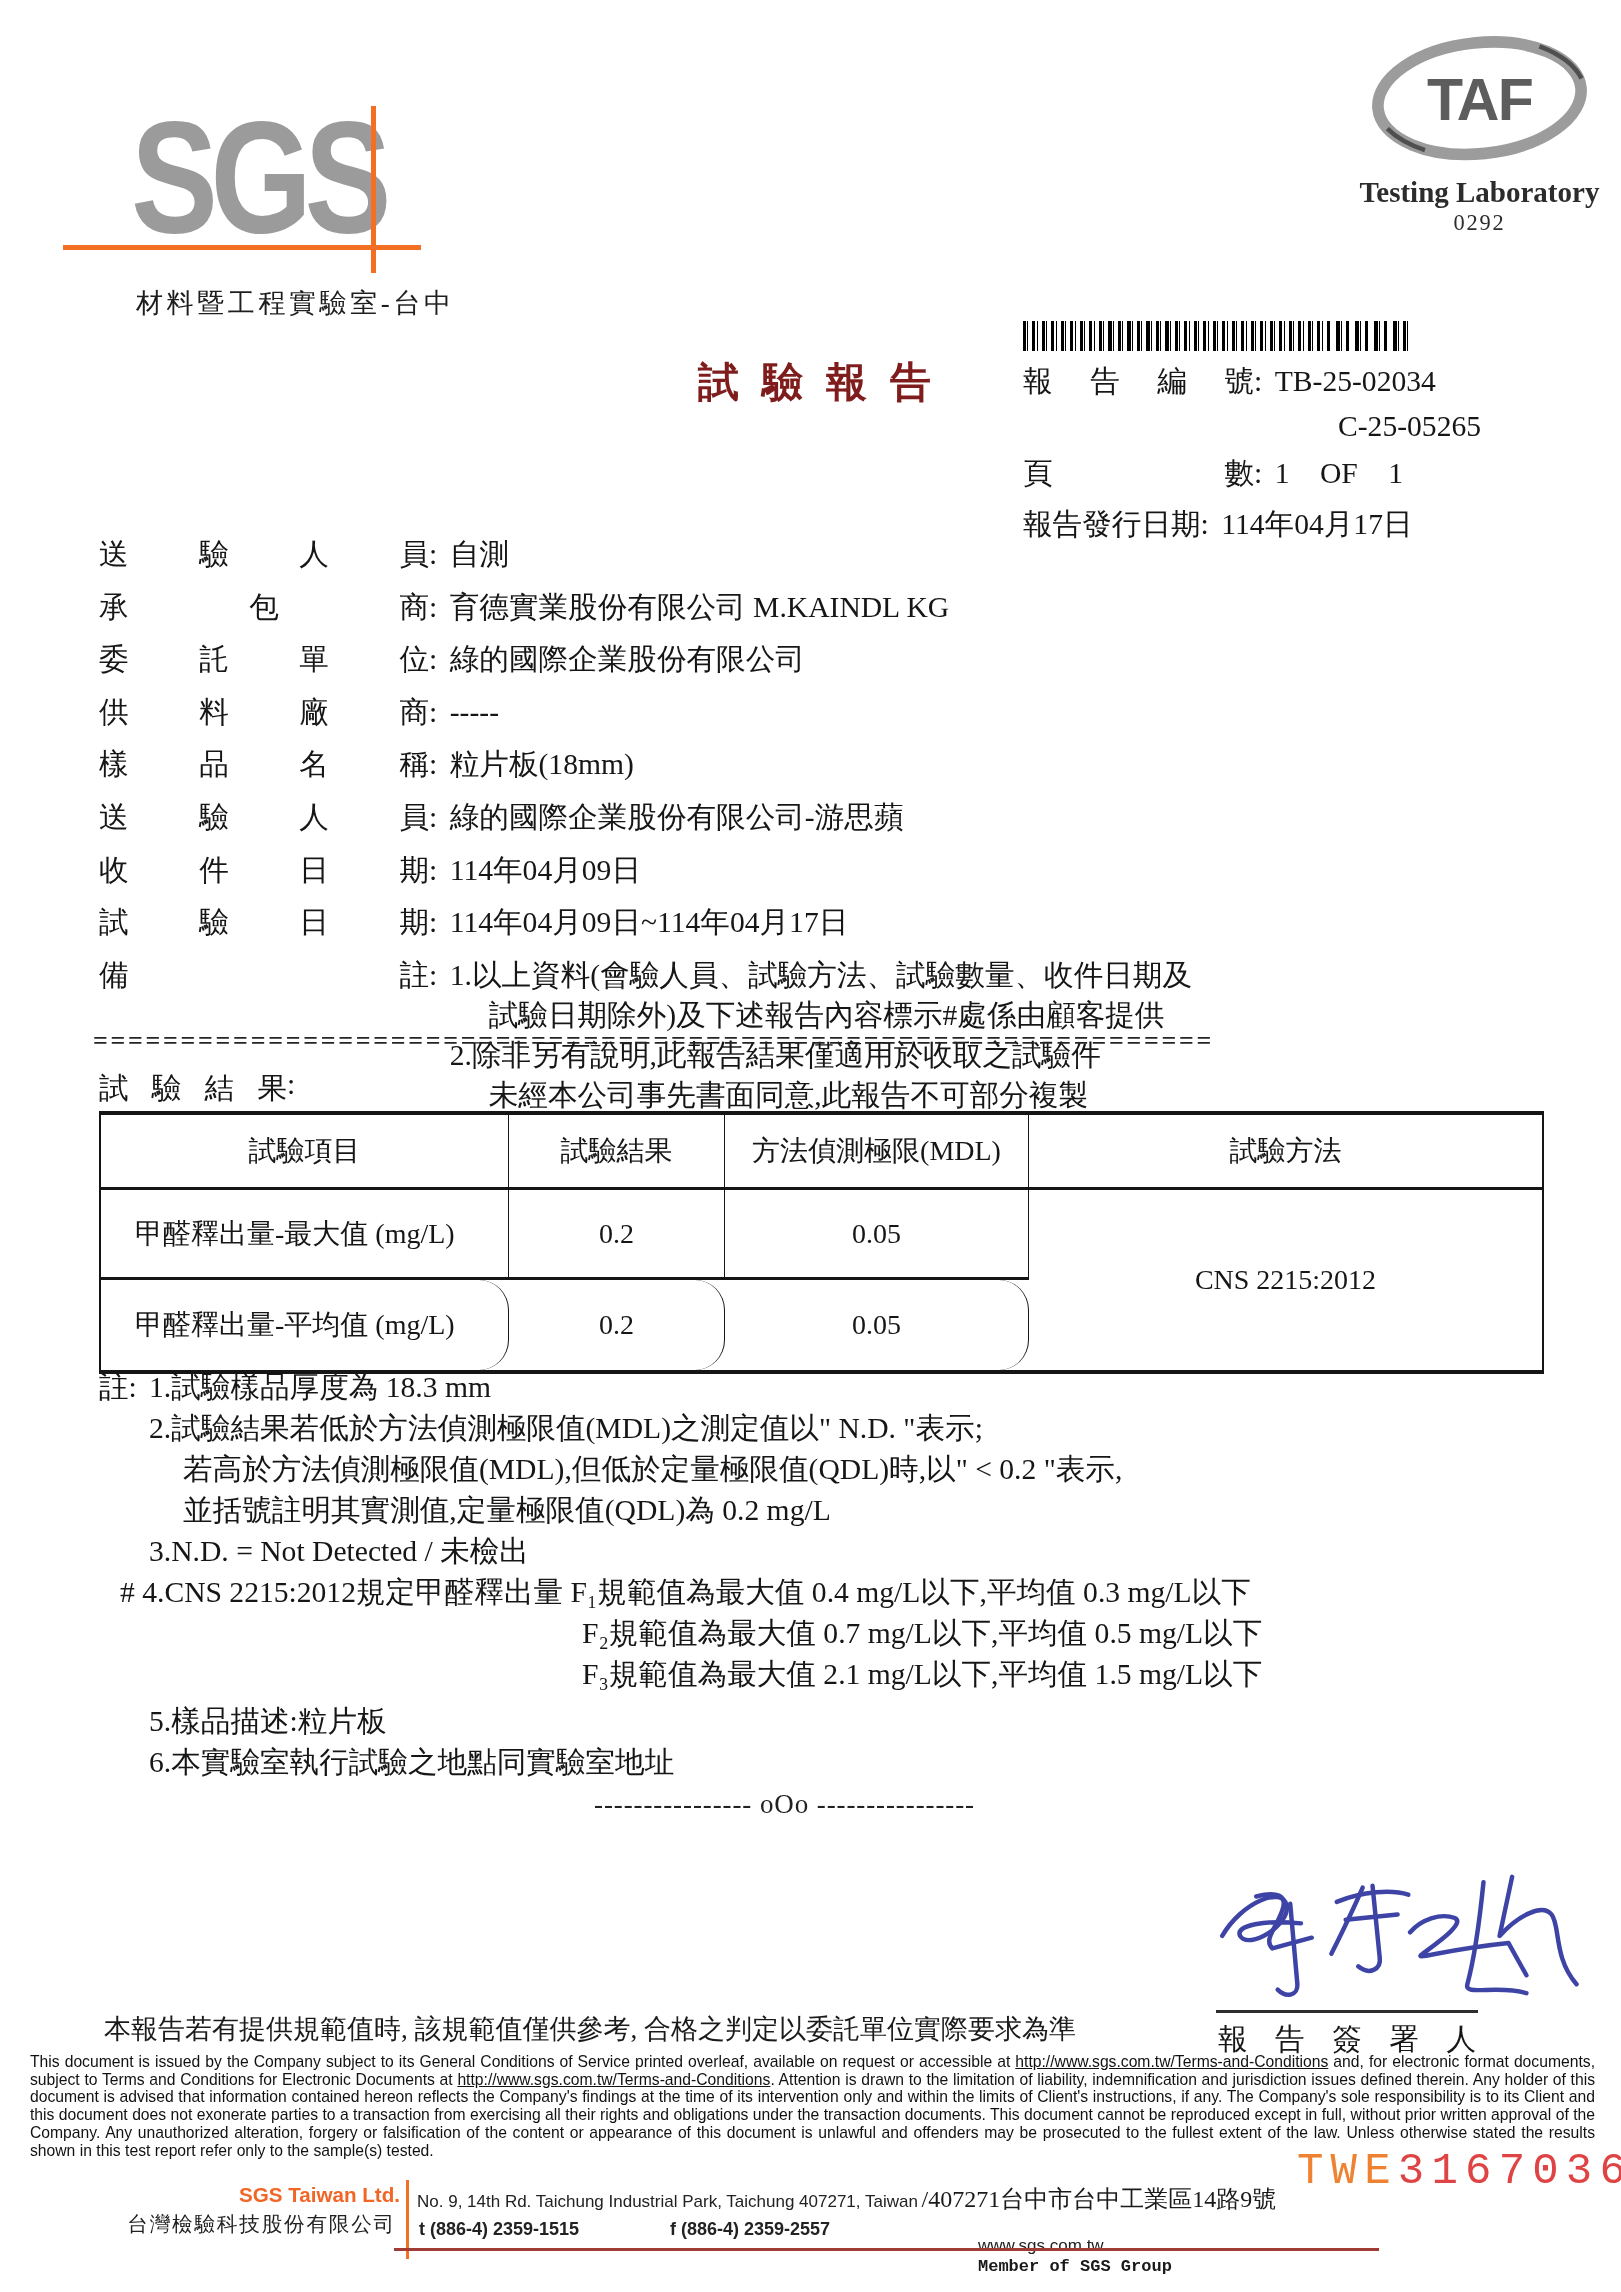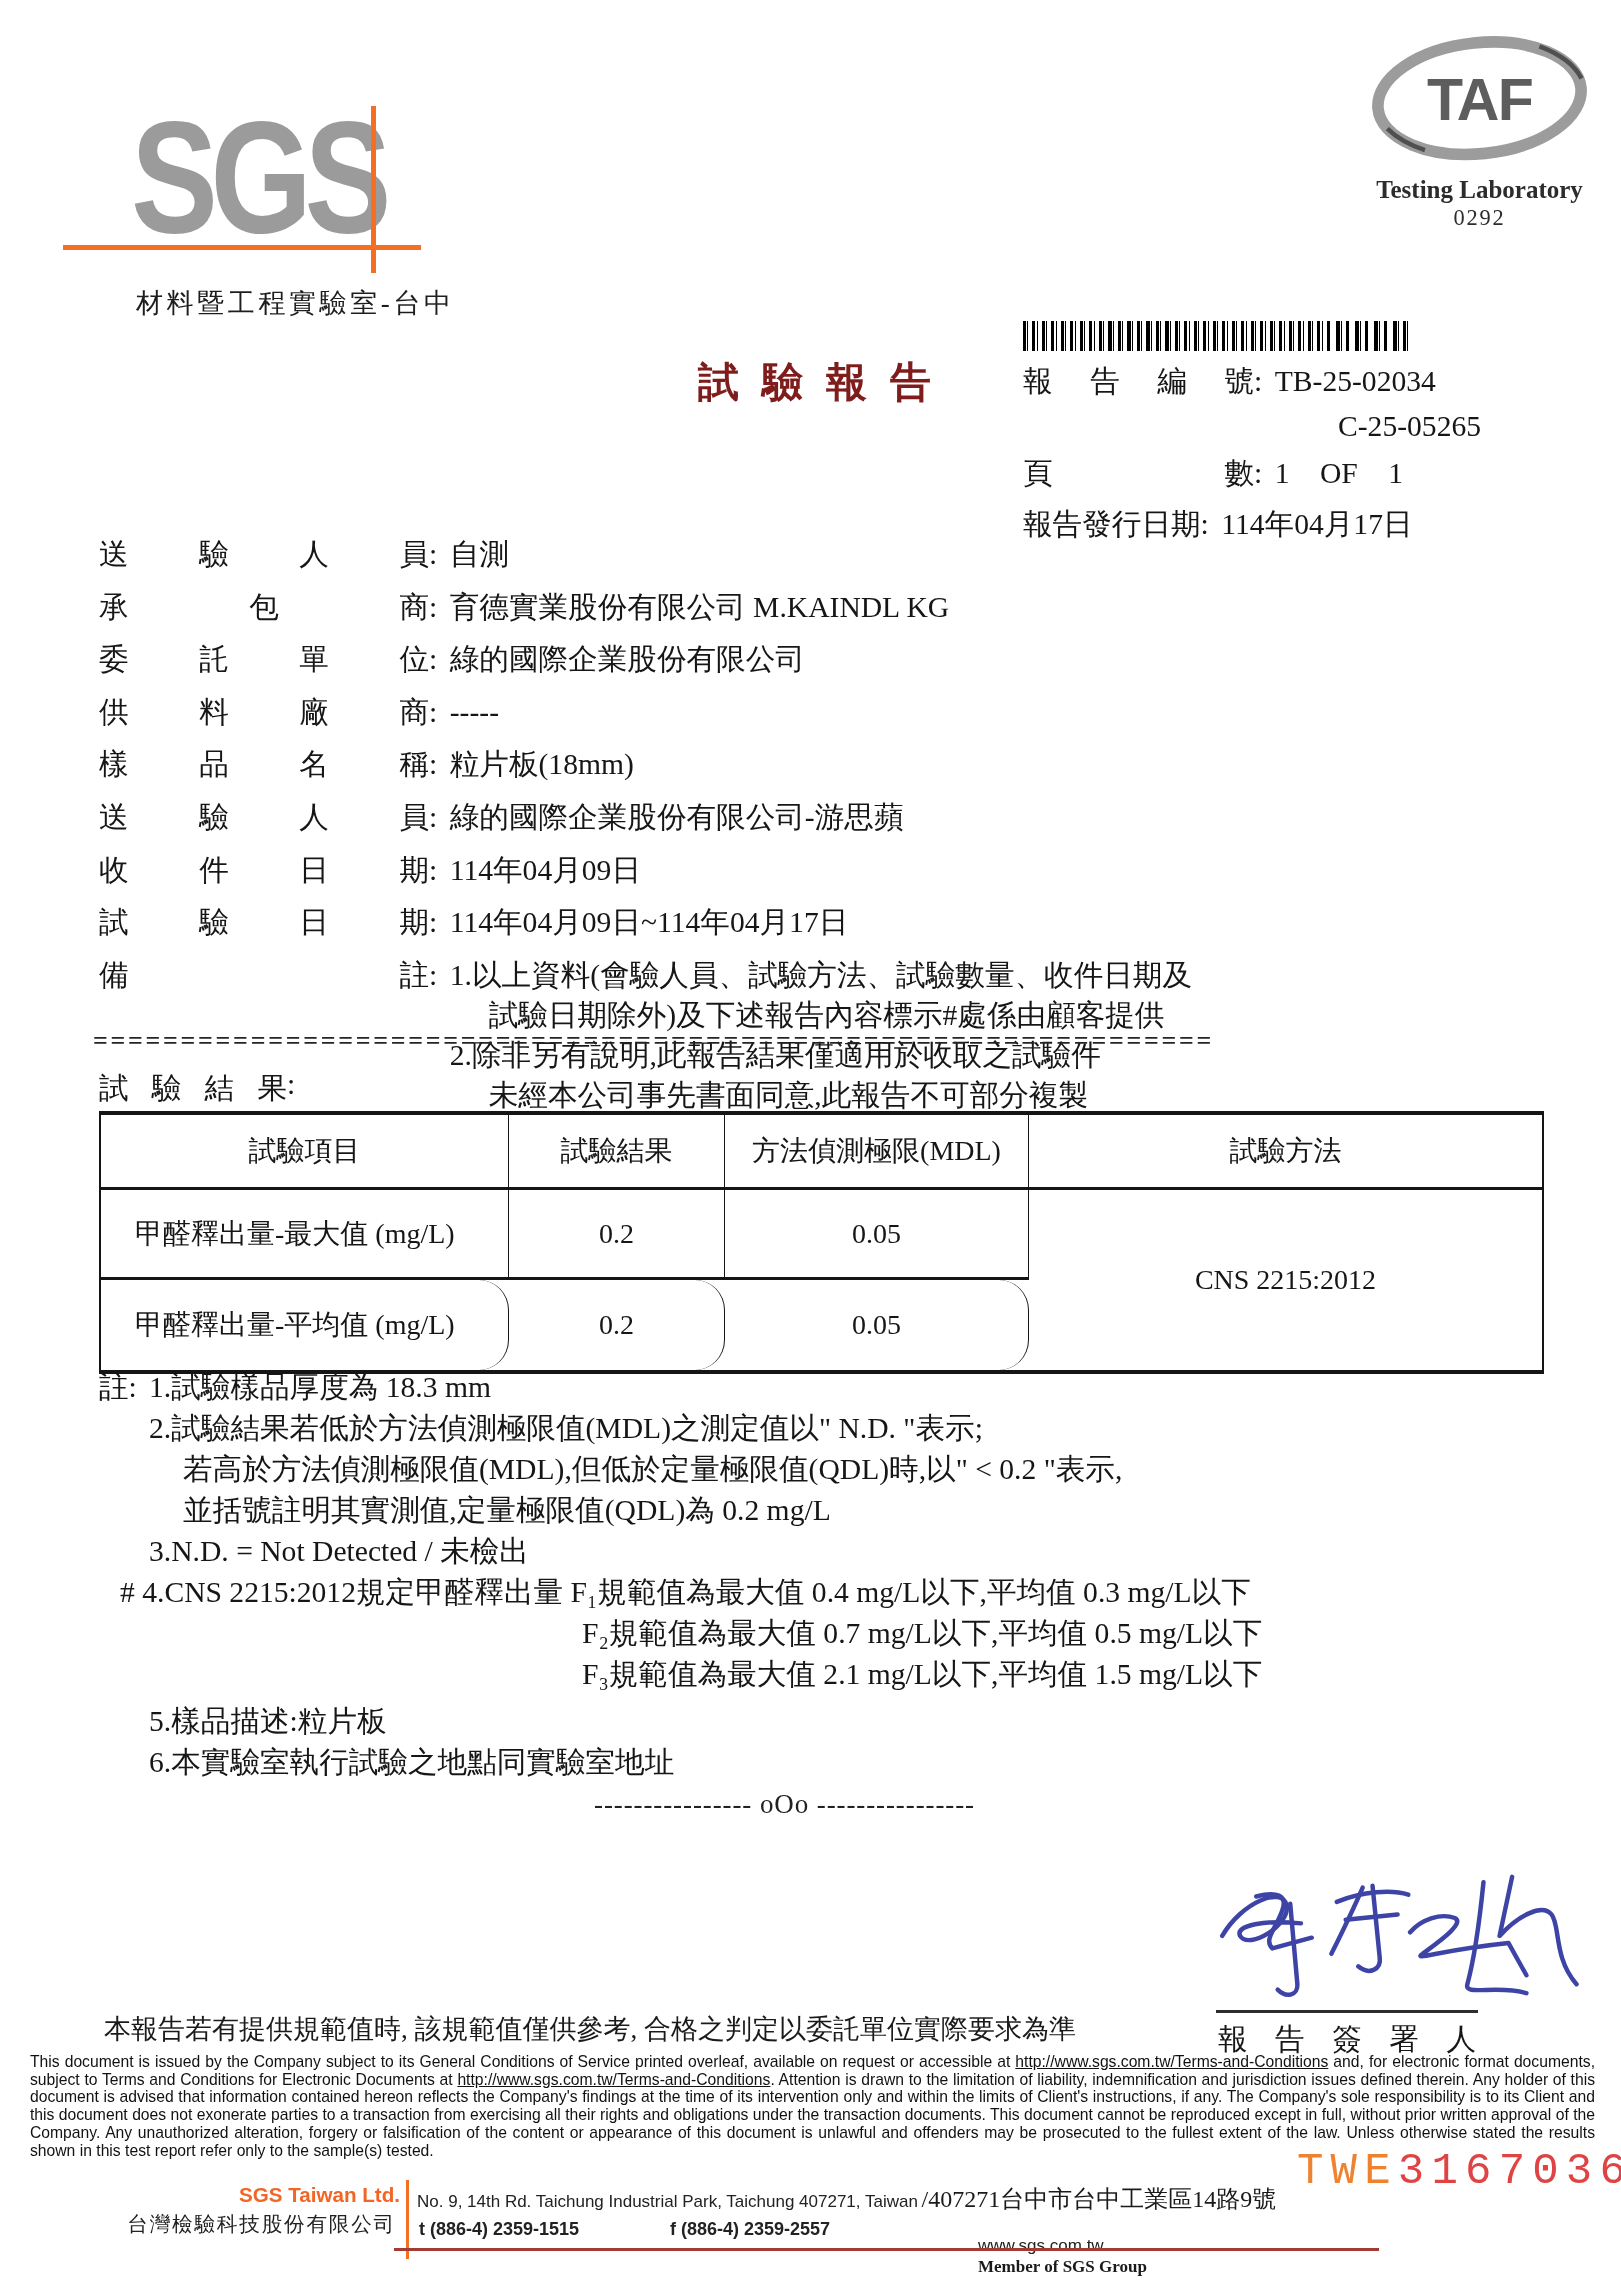--- a/index.html
+++ b/index.html
@@ -14,21 +14,21 @@
     position:absolute; left:131px; top:106px;
     font-family:"Liberation Sans","DejaVu Sans",sans-serif;
     font-size:159px; font-weight:900; color:#9b9b9b; letter-spacing:-9px;
     line-height:143px; transform:scaleX(0.82); transform-origin:left top;
   }
   .sgs-vline { position:absolute; left:371px; top:106px; width:4.5px; height:167px; background:#f26f24; }
   .sgs-hline { position:absolute; left:63px;  top:245px; width:358px; height:4.5px; background:#f26f24; }
   .lab-name  { position:absolute; left:136px; top:285px; font-size:27px; letter-spacing:3.6px; color:#1d1d1d; }
   
   .taf-block { position:absolute; left:1345px; top:32px; width:269px; text-align:center; }
-  .taf-label { font-size:25px; font-weight:bold; margin-top:3.6px; color:#2c2c2c; }
+  .taf-label { font-size:29px; font-weight:bold; margin-top:3.6px; color:#2c2c2c; }
   .taf-number{ font-size:22.4px; margin-top:1.8px; color:#2c2c2c; letter-spacing:1.8px; }
   
   .doc-title { position:absolute; left:698px; top:355px; font-size:41px; font-weight:bold; letter-spacing:23px; color:#7f1d1d; white-space:nowrap; }
   .meta { position:absolute; left:1023px; top:321px; width:591px; font-size:29.6px; }
   .barcode { width:389px; height:30px; background:repeating-linear-gradient(90deg,#000 0 2.7px,#fff 2.7px 4.5px,#000 4.5px 5.4px,#fff 5.4px 9px,#000 9px 12.5px,#fff 12.5px 14.3px,#000 14.3px 15px,#fff 15px 19px); }
   .meta-row { display:flex; align-items:baseline; margin-top:9.9px; white-space:nowrap; }
   .jlabel { display:inline-block; text-align:justify; text-align-last:justify; }
   .meta .jlabel { width:231px; }
   .meta-value { margin-left:12.5px; }
   .meta-value-2 { margin-left:315px; margin-top:8px; }
@@ -85,21 +85,21 @@
   .ft-company-en { position:absolute; left:103px; top:2183px; width:297px; text-align:right; font-family:"Liberation Sans","DejaVu Sans",sans-serif; font-size:20.6px; font-weight:bold; color:#f26524; }
   .ft-company-zh { position:absolute; left:99px; top:2210px; width:297px; text-align:right; font-size:20.6px; letter-spacing:1.8px; color:#222; }
   .ft-vline { position:absolute; left:406px; top:2180px; width:2.7px; height:79px; background:#f26f24; }
   .ft-address { position:absolute; left:417px; top:2183px; display:flex; align-items:baseline; white-space:nowrap; }
   .ft-addr-en { font-family:"Liberation Sans","DejaVu Sans",sans-serif; font-size:17px; color:#222; }
   .ft-addr-zh { font-size:24px; color:#1a1a1a; margin-left:3.6px; }
   .ft-tel { position:absolute; left:419px; top:2219px; font-family:"Liberation Sans","DejaVu Sans",sans-serif; font-size:18px; font-weight:bold; color:#222; }
   .ft-fax { position:absolute; left:670px; top:2219px; font-family:"Liberation Sans","DejaVu Sans",sans-serif; font-size:18px; font-weight:bold; color:#222; }
   .ft-web { position:absolute; left:978px; top:2219px; font-family:"Liberation Sans","DejaVu Sans",sans-serif; font-size:17px; color:#222;margin-top:17px; }
   .ft-hline { position:absolute; left:394px; top:2248px; width:985px; height:2.7px; background:#a03c35; }
-  .ft-member { position:absolute; left:978px; top:2257px; font-family:Liberation Serif, serif; font-size:17px; font-weight:bold; color:#1a1a1a; }
+  .ft-member { position:absolute; left:978px; top:2257px; font-family:Liberation Mono, monospace; font-size:17px; font-weight:bold; color:#1a1a1a; }
 </style>
 </head>
 <body>
 
 <div class="page">
 
   <div class="sgs-text">SGS</div>
   <div class="sgs-vline"></div>
   <div class="sgs-hline"></div>
   <div class="lab-name">材料暨工程實驗室-台中</div>

